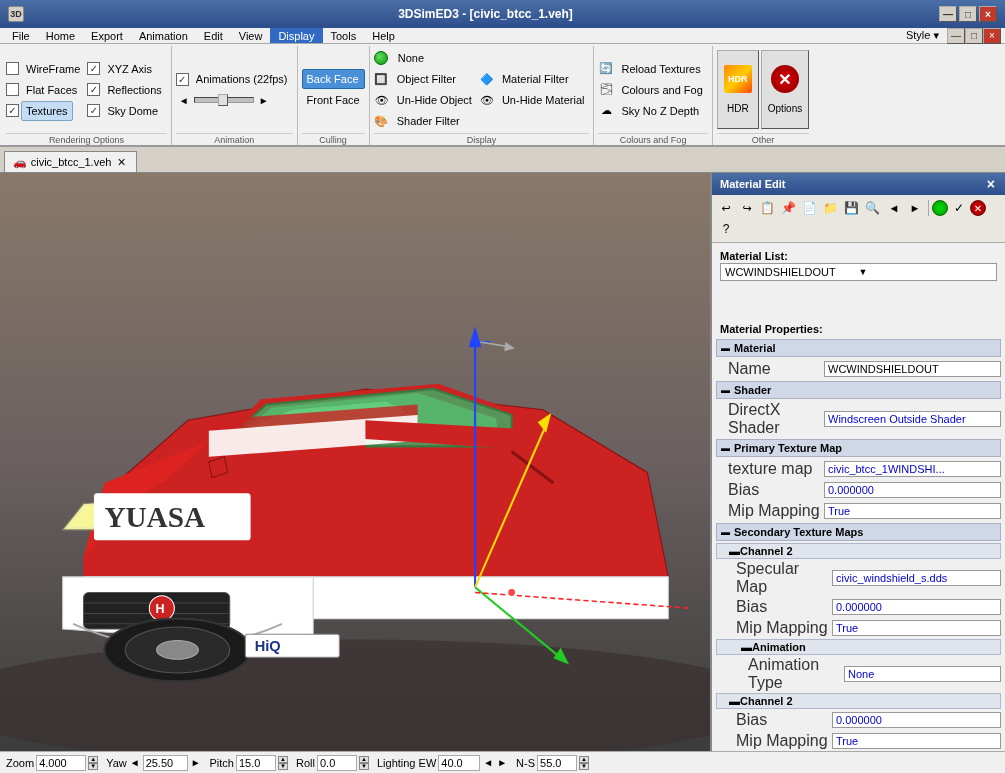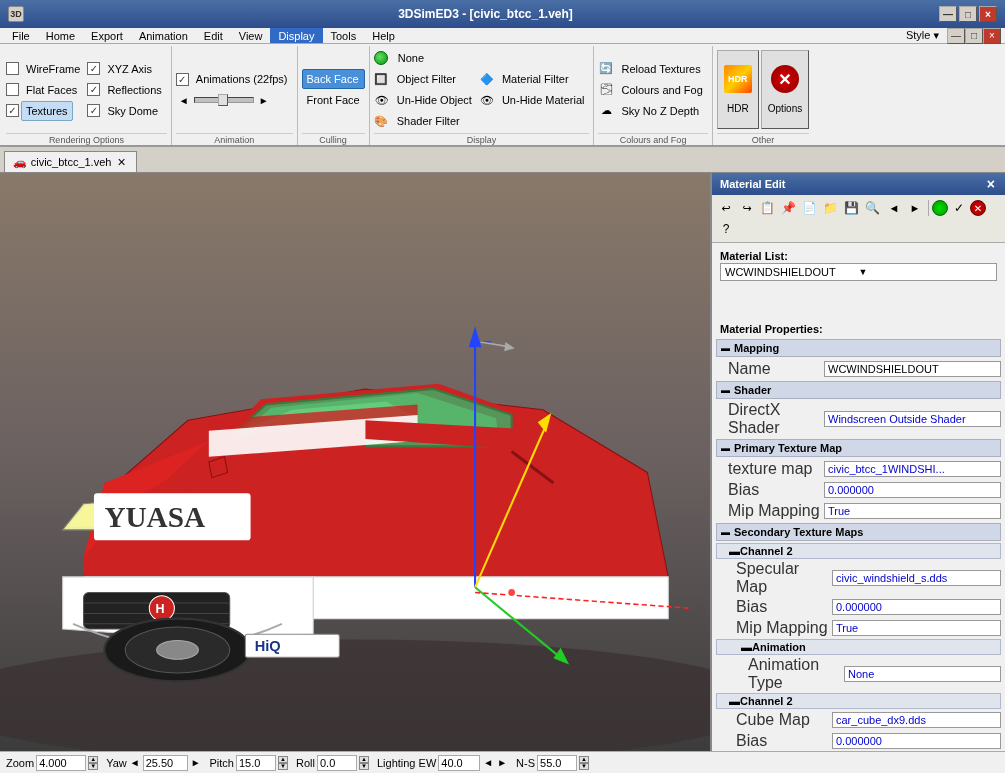--- a/index.html
+++ b/index.html
@@ -679,21 +679,21 @@
       <div class="material-list-label">Material List:</div>
       <div class="material-list-dropdown">
         <span>WCWINDSHIELDOUT</span>
         <span class="arrow">▼</span>
       </div>
 
       <div class="mat-props-label">Material Properties:</div>
 
       <div class="section-header">
         <span class="collapse-icon">▬</span>
-        <span>Mapping</span>
+        <span>Material</span>
       </div>
       <div class="field-row indent-1">
         <span class="field-label">Name</span>
         <span class="field-value">WCWINDSHIELDOUT</span>
       </div>
 
       <div class="section-header">
         <span class="collapse-icon">▬</span>
         <span>Shader</span>
       </div>
@@ -746,24 +746,20 @@
         <span>Animation</span>
       </div>
       <div class="field-row" style="padding-left:28px;">
         <span class="field-label">Animation Type</span>
         <span class="field-value blue">None</span>
       </div>
 
       <div class="sub-section-header">
         <span class="collapse-icon">▬</span>
         <span>Channel 2</span>
-      </div>
-      <div class="field-row indent-2">
-        <span class="field-label">Cube Map</span>
-        <span class="field-value blue">car_cube_dx9.dds</span>
       </div>
       <div class="field-row indent-2">
         <span class="field-label">Bias</span>
         <span class="field-value blue">0.000000</span>
       </div>
       <div class="field-row indent-2">
         <span class="field-label">Mip Mapping</span>
         <span class="field-value blue">True</span>
       </div>
 

